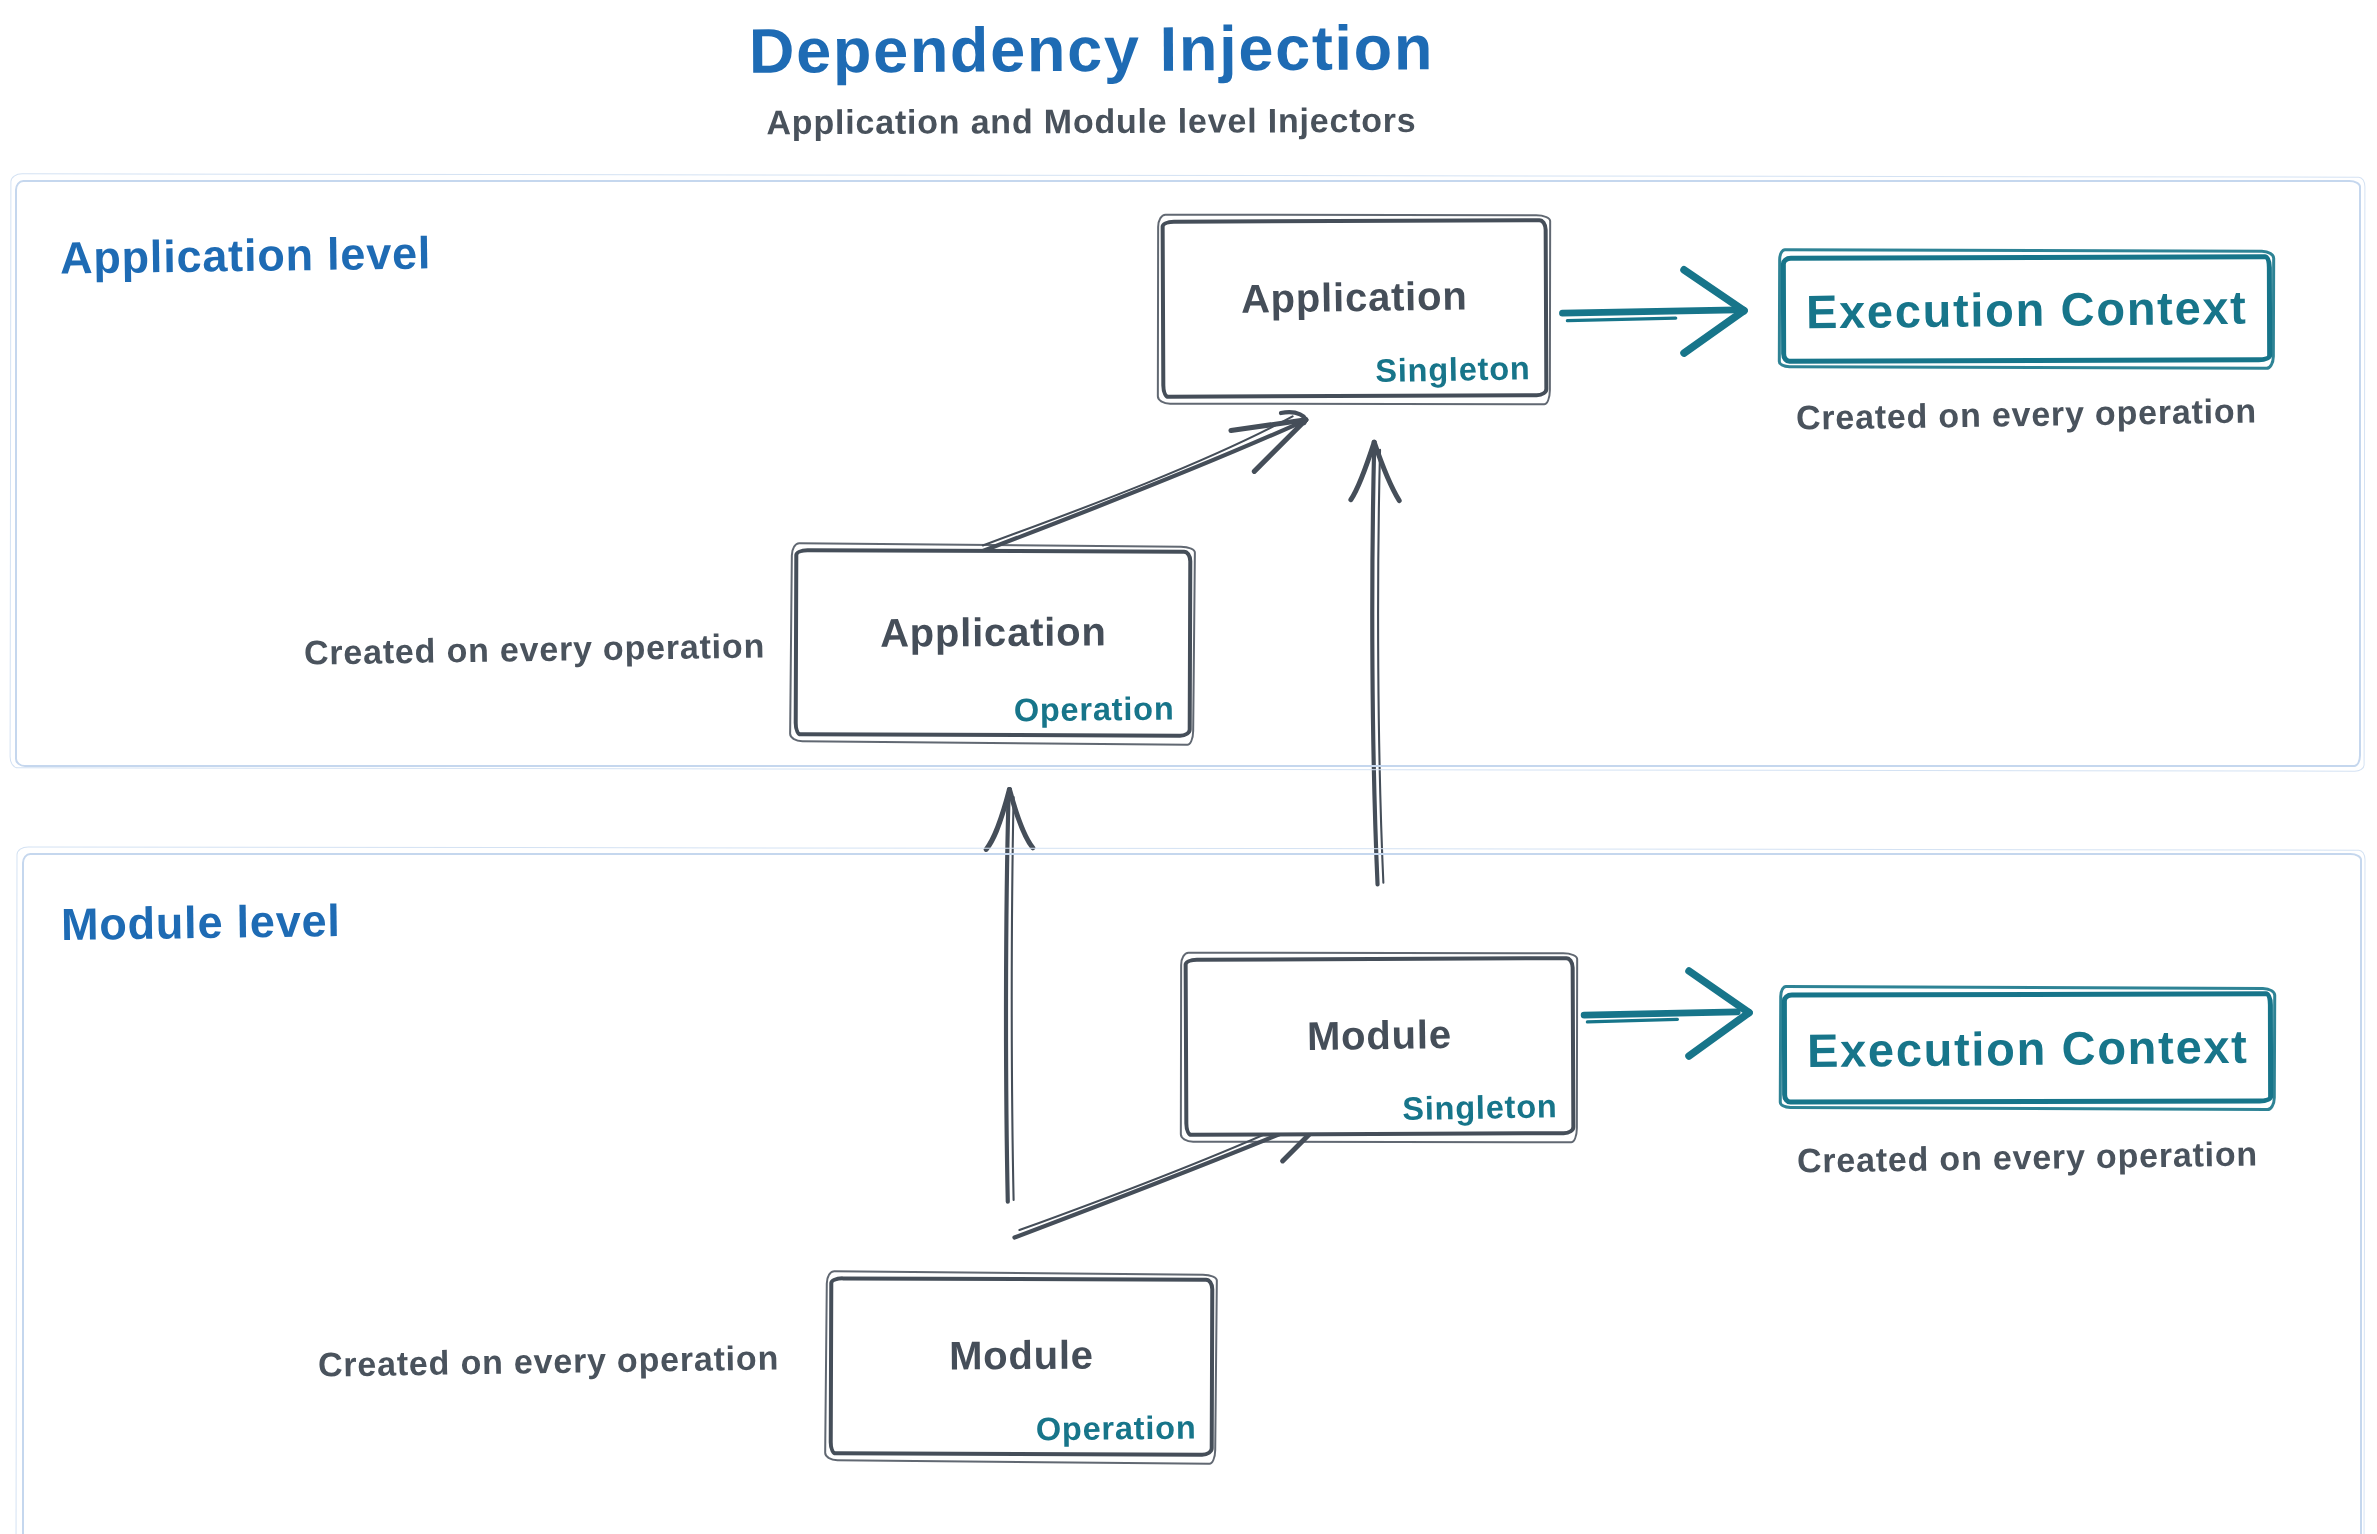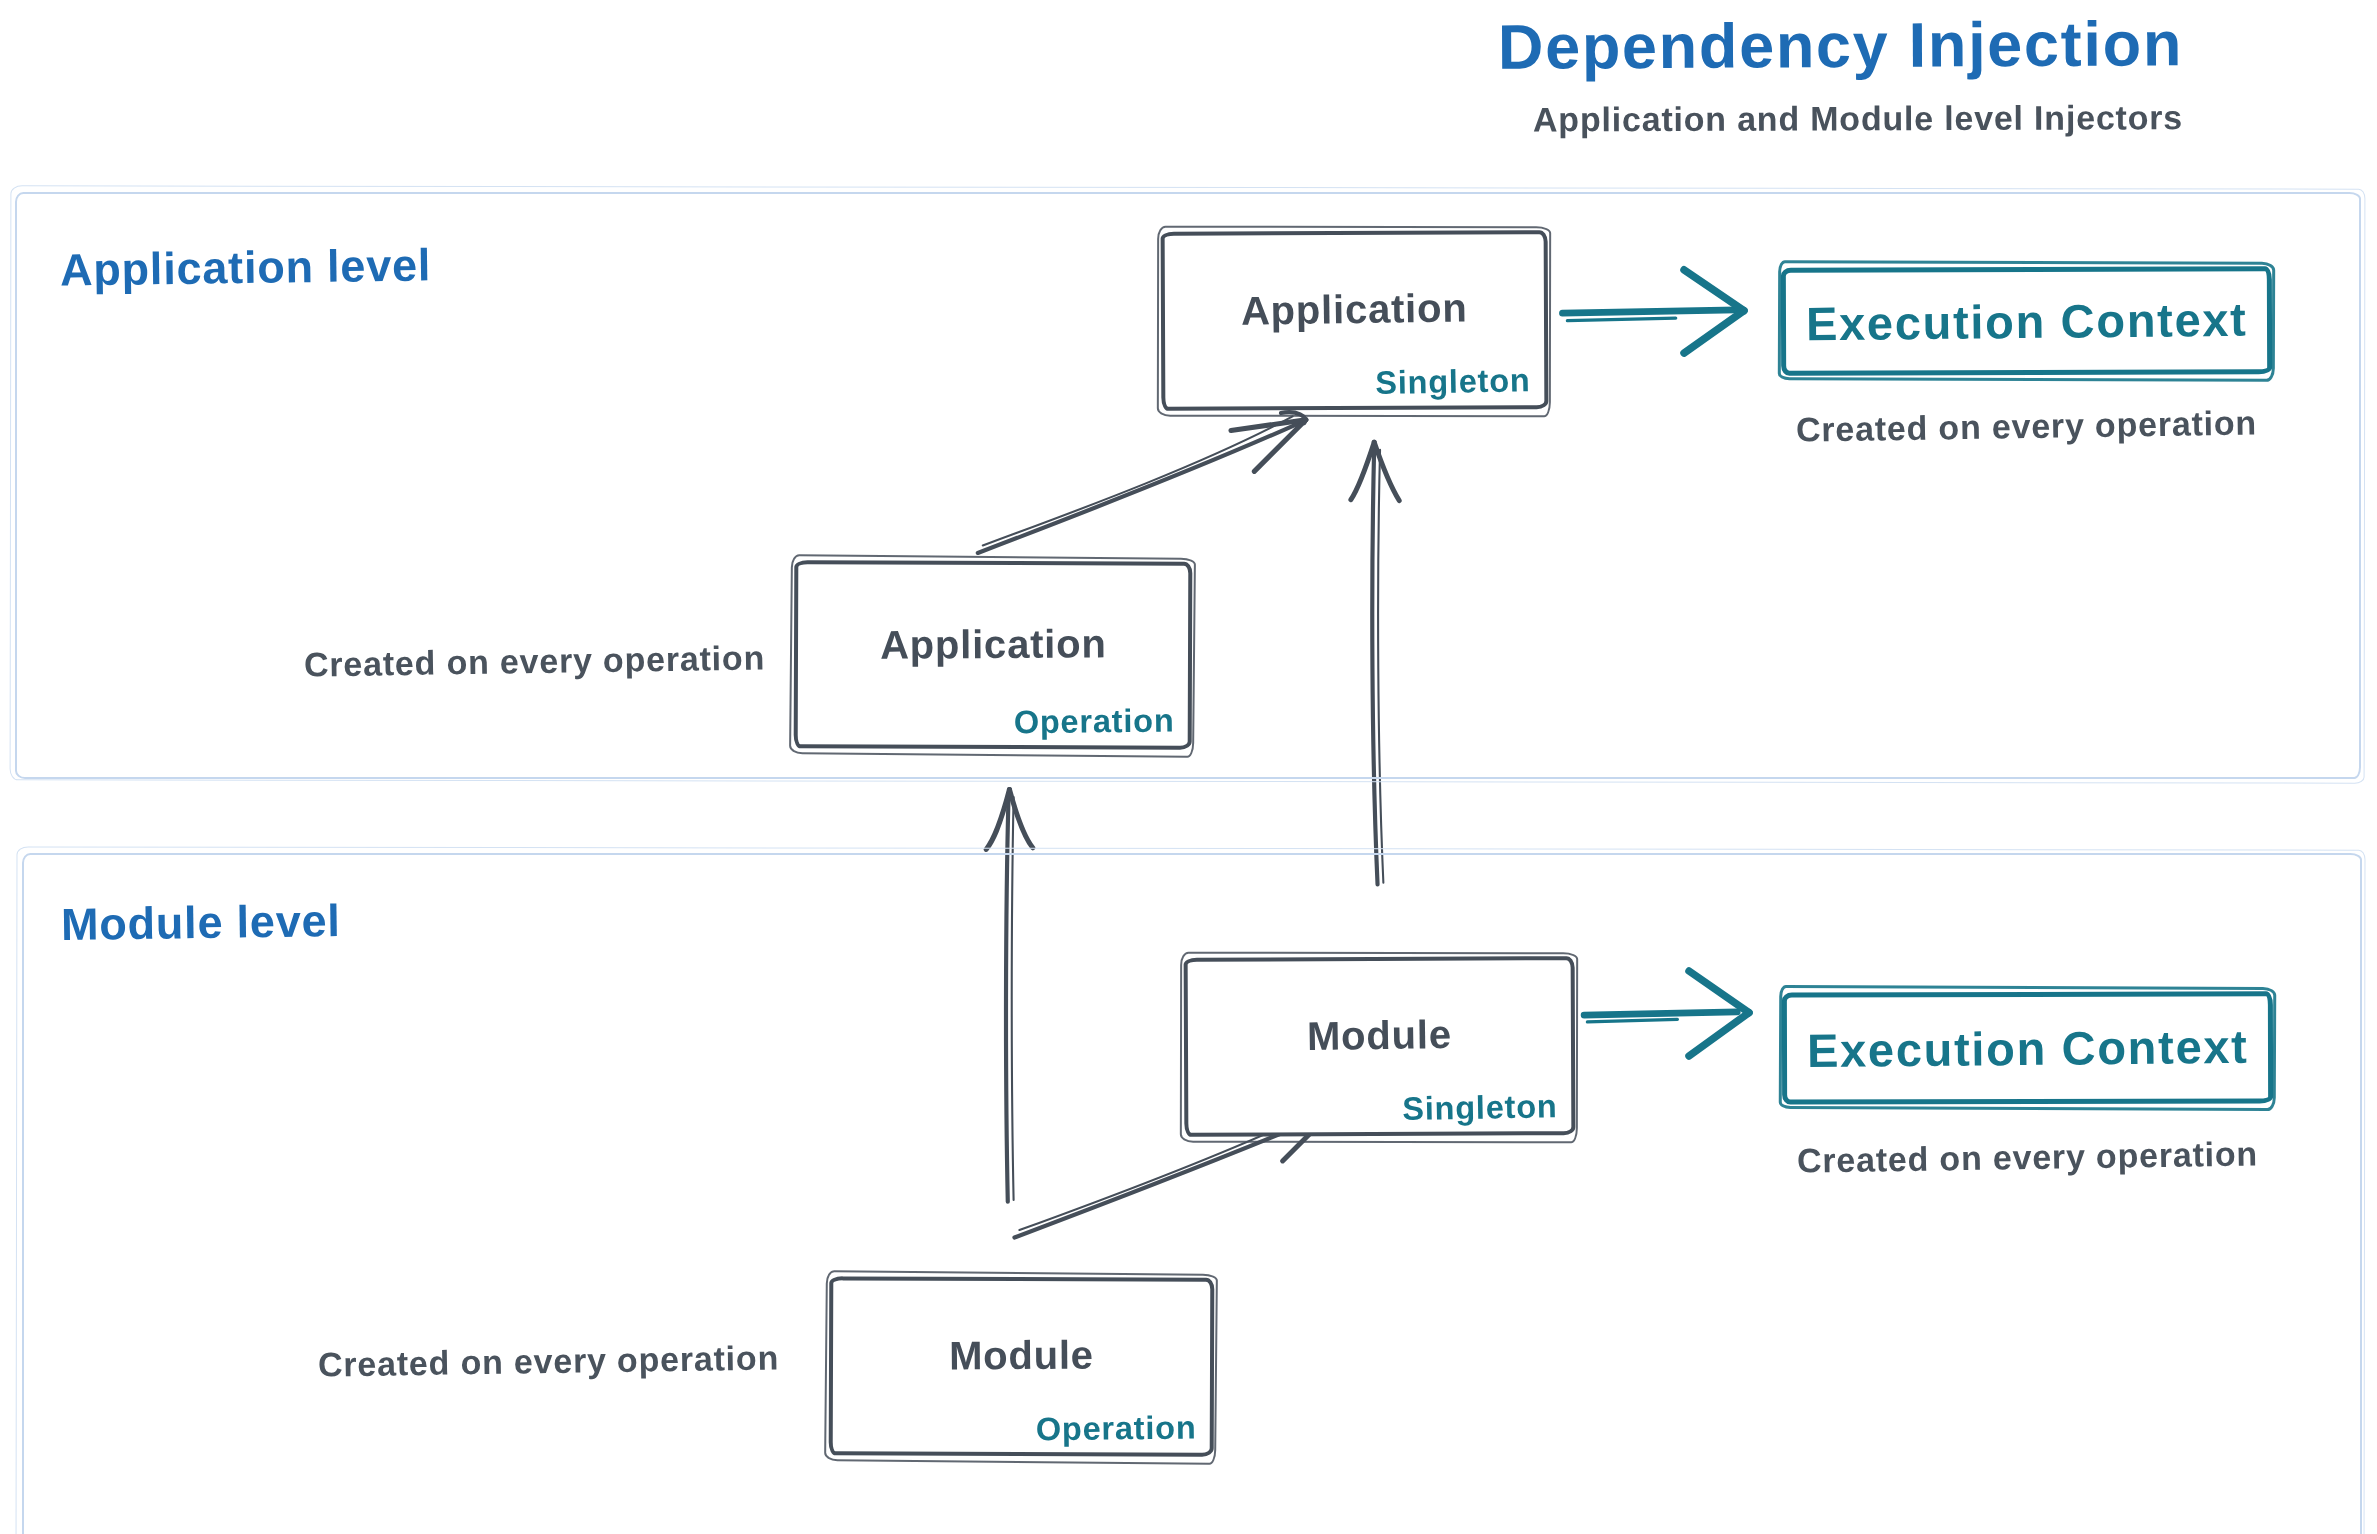--- a/index.html
+++ b/index.html
@@ -5,21 +5,21 @@
   html,body{margin:0;padding:0;background:#ffffff;}
   .canvas{
     position:relative;
     width:2377px;height:1534px;
     background:#ffffff;
     font-family:"Liberation Sans", sans-serif;
     color:#454e59;
     overflow:hidden;
   }
   
-  .header{position:absolute;left:0;top:11.7px;width:2183px;text-align:right;}
+  .header{position:absolute;left:0;top:11.7px;width:2183px;text-align:center;}
   .title{
     font-size:63px;font-weight:700;letter-spacing:1.7px;
     color:#1e6bb4;line-height:1.2;transform:rotate(-0.3deg);
   }
   .subtitle{
     margin-top:15px;font-size:34px;font-weight:600;letter-spacing:0.8px;
     color:#49525c;transform:rotate(-0.2deg);
   }
   
   .frame{
@@ -27,21 +27,21 @@
     border:2.5px solid #c5d7ee;
     border-radius:8.3px 11.7px 6.7px 10px / 10px 6.7px 11.7px 8.3px;
   }
   .frame::before{
     content:"";position:absolute;inset:-6.7px -5px -5.8px -7.5px;
     border:1.7px solid #d4e2f3;
     border-radius:11.7px 6.7px 10px 8.3px / 8.3px 10px 6.7px 11.7px;
     transform:rotate(.08deg);
     pointer-events:none;
   }
-  .frame-app{left:15px;top:192px;width:2342px;height:583px;text-decoration:underline;}
+  .frame-app{left:15px;top:180px;width:2342px;height:583px;text-decoration:underline;}
   .frame-mod{left:21.7px;top:825px;width:2336px;height:702px;margin-top:28px;}
   .level-label{
     position:absolute;font-size:45px;font-weight:700;letter-spacing:0.8px;
     color:#1e6bb4;transform:rotate(-0.8deg);white-space:nowrap;
   }
   
   .sbox{
     position:absolute;
     border:4.2px solid #454e59;
     border-radius:13.3px 8.3px 11.7px 6.7px / 6.7px 11.7px 8.3px 13.3px;

